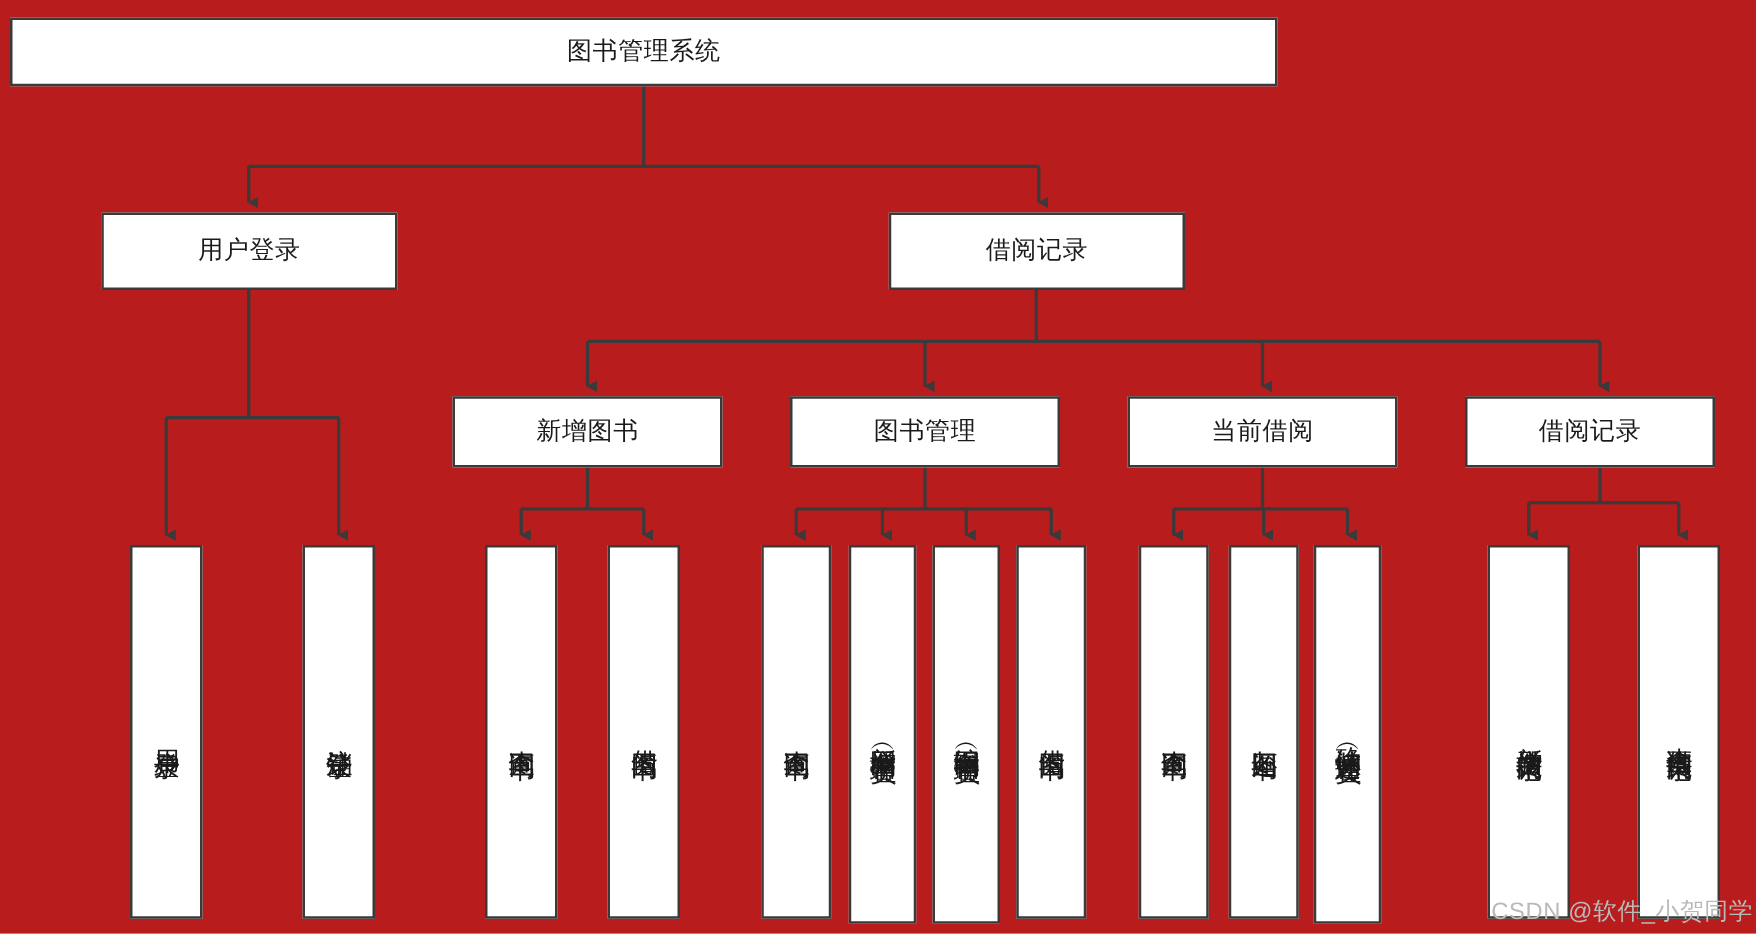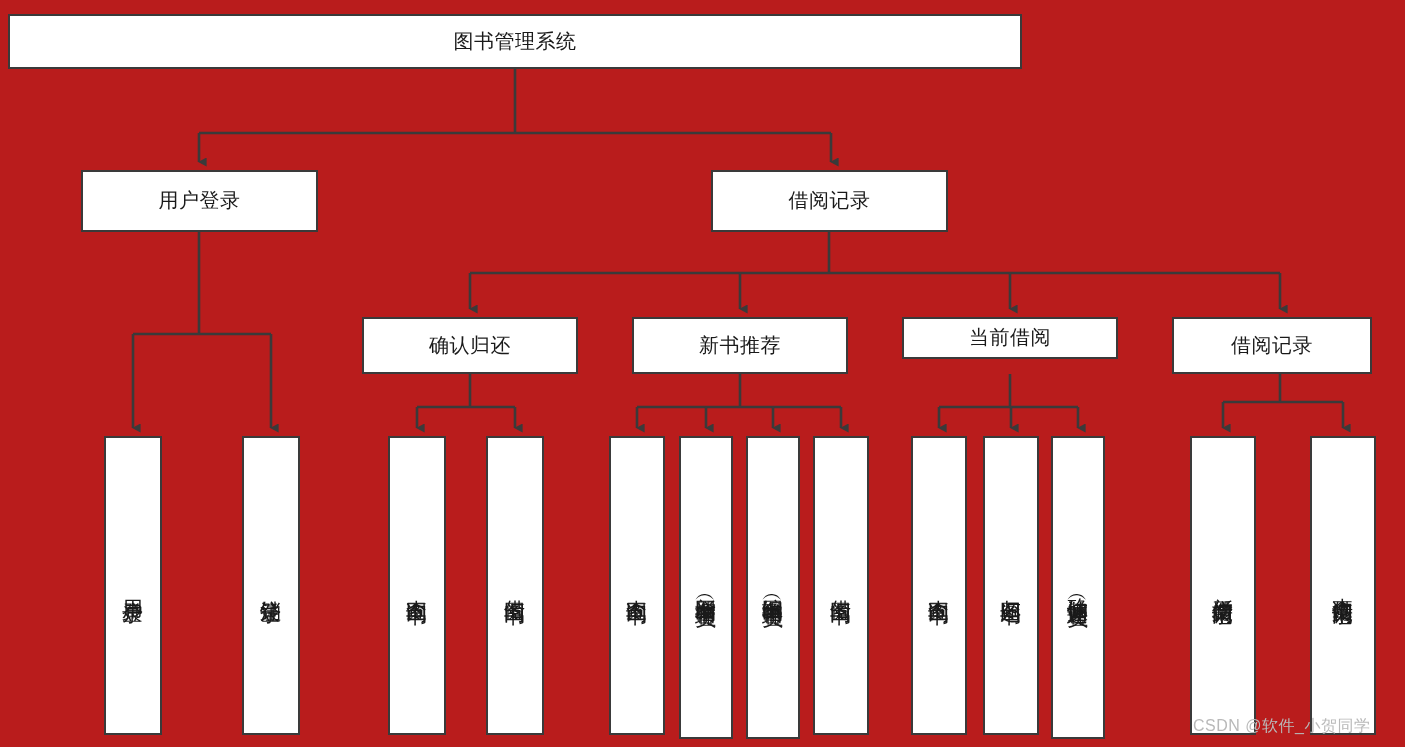--- a/index.html
+++ b/index.html
@@ -52,21 +52,21 @@
     writing-mode: vertical-rl;
     text-orientation: upright;
     font-size: 21px;
     letter-spacing: 1.5px;
     line-height: 1;
   }
   .node.root .label { font-size: 20px; }
   .watermark {
     position: absolute;
     color: #b9b9b9;
-    font-size: 16px;
+    font-size: 19px;
     letter-spacing: 0.5px;
     white-space: nowrap;
     z-index: 5;
     font-family: "Liberation Sans", "DejaVu Sans", sans-serif;
   }
 </style>
 </head>
 <body>
 
 <div id="canvas">
@@ -126,26 +126,26 @@
   </div>
 
   <div class="node horiz" id="n-l2-0" style="left: 81px; top: 170px; width: 237px; height: 62px;">
     <span class="label">用户登录</span>
   </div>
   <div class="node horiz" id="n-l2-1" style="left: 711px; top: 170px; width: 237px; height: 62px;">
     <span class="label">借阅记录</span>
   </div>
 
   <div class="node horiz" id="n-l3-0" style="left: 362px; top: 317px; width: 216px; height: 57px;">
-    <span class="label">确认归还</span>
+    <span class="label">新增图书</span>
   </div>
   <div class="node horiz" id="n-l3-1" style="left: 632px; top: 317px; width: 216px; height: 57px;">
-    <span class="label">新书推荐</span>
+    <span class="label">图书管理</span>
   </div>
-  <div class="node horiz" id="n-l3-2" style="left: 902px; top: 317px; width: 216px; height: 42px; font-family: Liberation Serif, serif;">
+  <div class="node horiz" id="n-l3-2" style="left: 902px; top: 317px; width: 216px; height: 57px; font-family: Liberation Serif, serif;">
     <span class="label">当前借阅</span>
   </div>
   <div class="node horiz" id="n-l3-3" style="left: 1172px; top: 317px; width: 200px; height: 57px;">
     <span class="label">借阅记录</span>
   </div>
 
   <div class="node vert" id="n-lf-0" style="left: 104px; top: 436px; width: 58px; height: 299px;">
     <span class="label">用户登录</span>
   </div>
   <div class="node vert" id="n-lf-1" style="left: 242px; top: 436px; width: 58px; height: 299px;">

